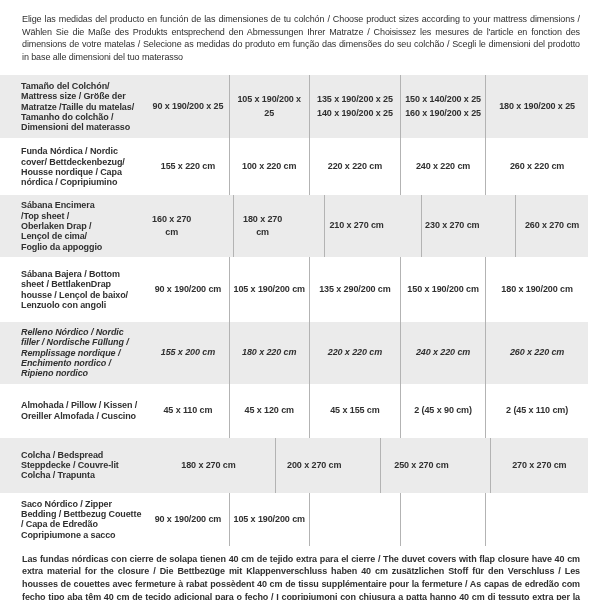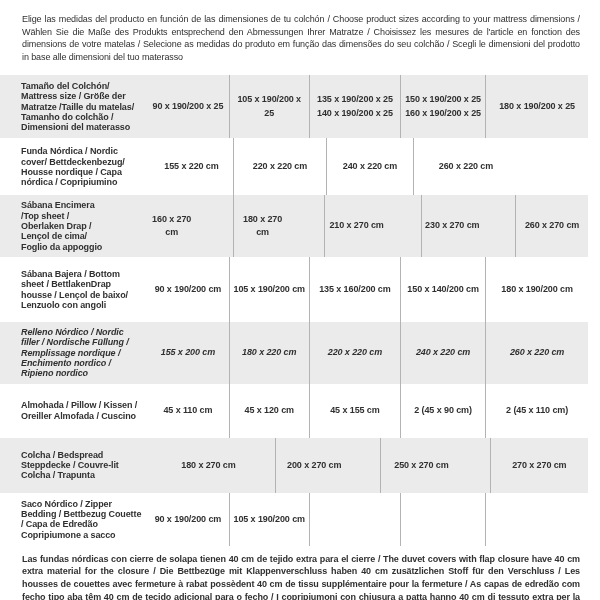--- a/index.html
+++ b/index.html
@@ -49,31 +49,34 @@
           <div>90 x 190/200 x 25</div>
         </div>
         <div class="cell value-cell c2 sep">
           <div>105 x 190/200 x 25</div>
         </div>
         <div class="cell value-cell c3 sep">
           <div>135 x 190/200 x 25</div>
           <div>140 x 190/200 x 25</div>
         </div>
         <div class="cell value-cell c4 sep">
-          <div>150 x 190/200 x 25</div>
+          <div>150 x 140/200 x 25</div>
           <div>160 x 190/200 x 25</div>
         </div>
         <div class="cell value-cell c5 sep">
           <div>180 x 190/200 x 25</div>
         </div>
       </div>
       <div class="trow" style="min-height: 57px;">
         <div class="cell label-cell">Funda Nórdica /  Nordic cover/ Bettdeckenbezug/ Housse nordique  / Capa nórdica / Copripiumino</div>
         <div class="cell value-cell c1">
           <div>155 x 220 cm</div>
+        </div>
+        <div class="cell value-cell c2 sep">
+          <div>100 x 220 cm</div>
         </div>
         <div class="cell value-cell c3 sep">
           <div>220 x 220 cm</div>
         </div>
         <div class="cell value-cell c4 sep">
           <div>240 x 220 cm</div>
         </div>
         <div class="cell value-cell c5 sep">
           <div>260 x 220 cm</div>
         </div>
@@ -98,24 +101,24 @@
       </div>
       <div class="trow" style="min-height: 65px;">
         <div class="cell label-cell">Sábana Bajera / Bottom sheet / BettlakenDrap housse / Lençol de baixo/ Lenzuolo con angoli</div>
         <div class="cell value-cell c1">
           <div>90 x 190/200 cm</div>
         </div>
         <div class="cell value-cell c2 sep">
           <div>105 x 190/200 cm</div>
         </div>
         <div class="cell value-cell c3 sep">
-          <div>135 x 160/200 cm</div>
+          <div>135 x 290/200 cm</div>
         </div>
         <div class="cell value-cell c4 sep">
-          <div>150 x 140/200 cm</div>
+          <div>150 x 190/200 cm</div>
         </div>
         <div class="cell value-cell c5 sep">
           <div>180 x 190/200 cm</div>
         </div>
       </div>
       <div class="trow gray" style="min-height: 60px; font-style: italic;">
         <div class="cell label-cell">Relleno Nórdico / Nordic filler / Nordische Füllung / Remplissage nordique / Enchimento nordico / Ripieno nordico</div>
         <div class="cell value-cell c1">
           <div>155 x 200 cm</div>
         </div>

